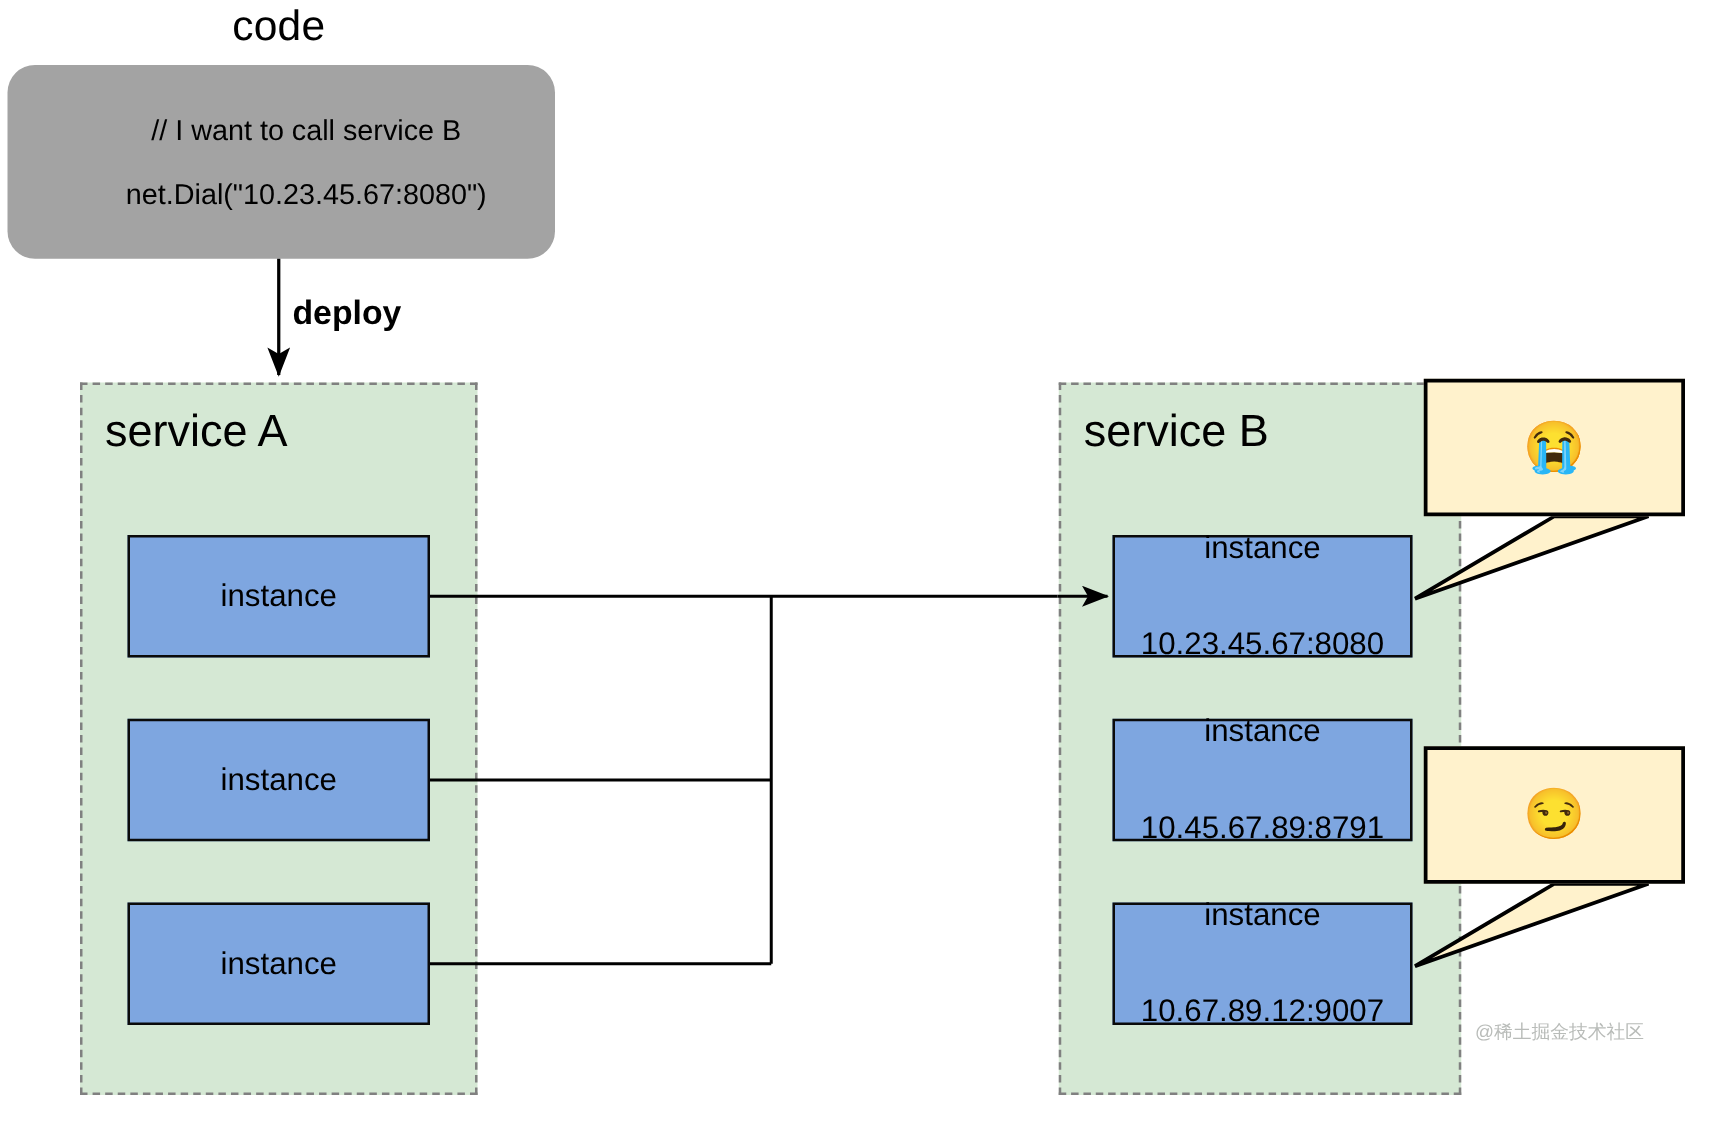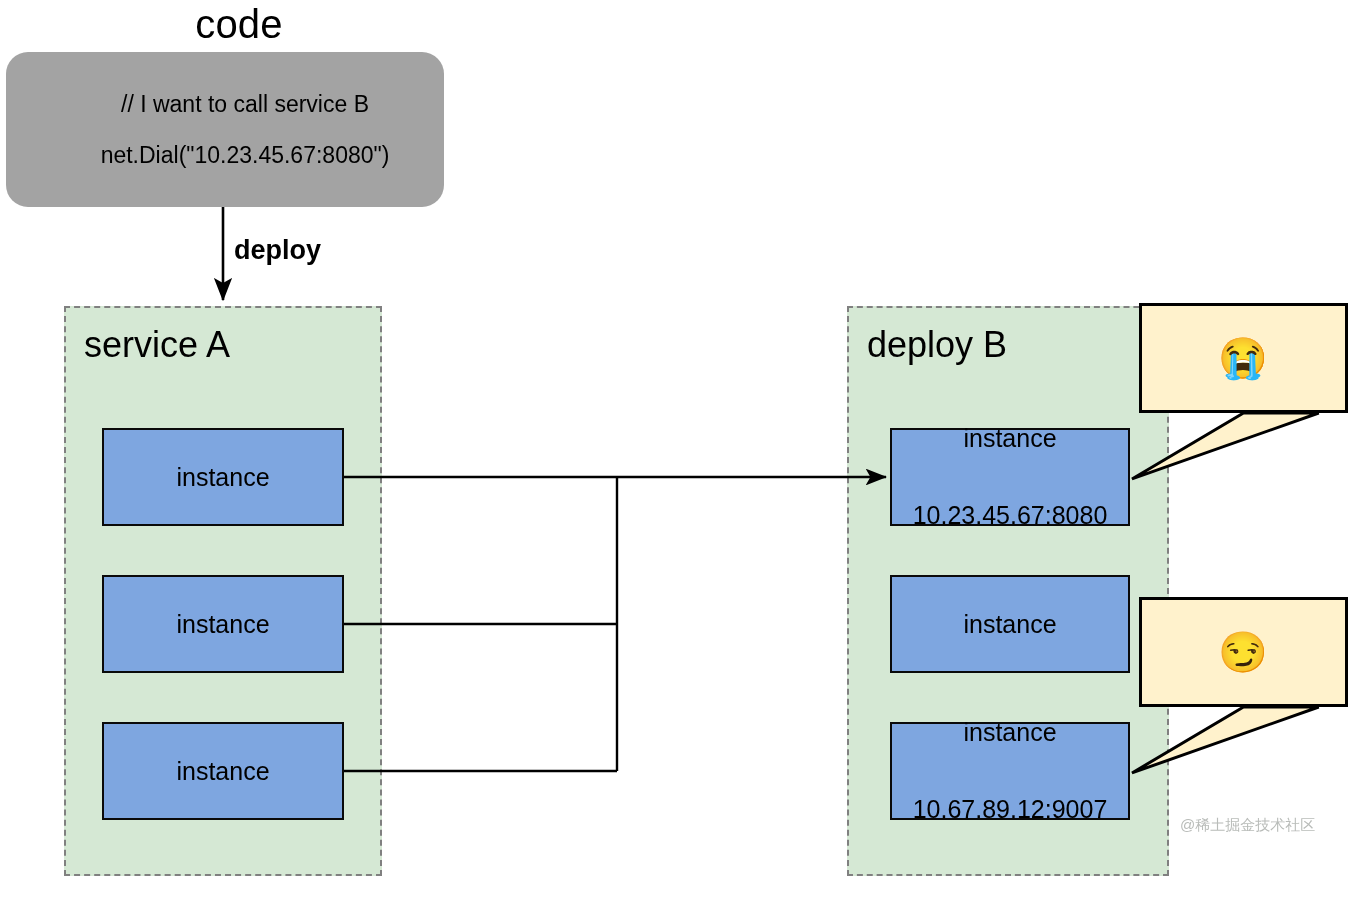--- a/index.html
+++ b/index.html
@@ -27,25 +27,25 @@
     position: absolute;
     left: 0; top: 0;
     width: 1368px;
     height: 904px;
     pointer-events: none;
   }
 
   
   .code-title {
     position: absolute;
-    left: 16px;
+    left: 0px;
     top: 2px;
     width: 446px;
     text-align: center;
-    font-size: 40px;
+    font-size: 34px;
     color: #000000;
     letter-spacing: 0.2px;
   }
 
   
   .code-box {
     position: absolute;
     left: 6px;
     top: 52px;
     width: 438px;
@@ -170,29 +170,30 @@
     <span class="inst-name">instance</span>
   </div>
   <div class="instance" id="a-inst-1">
     <span class="inst-name">instance</span>
   </div>
   <div class="instance" id="a-inst-2">
     <span class="inst-name">instance</span>
   </div>
 
   <div class="service" id="service-b">
-    <div class="service-title">deploy B</div>
+    <div class="service-title">service B</div>
   </div>
 
   <div class="instance" id="b-inst-0">
     <span class="inst-name">instance</span>
     <span class="inst-addr">10.23.45.67:8080</span>
   </div>
   <div class="instance" id="b-inst-1">
     <span class="inst-name">instance</span>
+    <span class="inst-addr">10.45.67.89:8791</span>
   </div>
   <div class="instance" id="b-inst-2">
     <span class="inst-name">instance</span>
     <span class="inst-addr">10.67.89.12:9007</span>
   </div>
 
   <svg class="wires" viewBox="0 0 1368 904" width="1368" height="904">
     <defs>
       <marker id="arrowhead" markerWidth="9" markerHeight="7" refX="8.5" refY="3.5" orient="auto" markerUnits="strokeWidth">
         <path d="M0,0 L9,3.5 L0,7 L2,3.5 Z" fill="#000000"></path>

